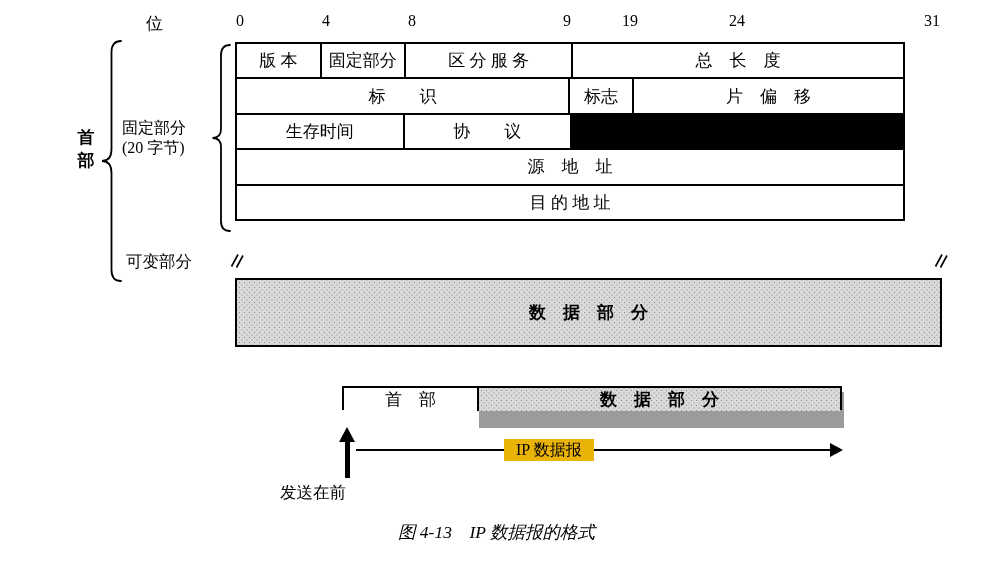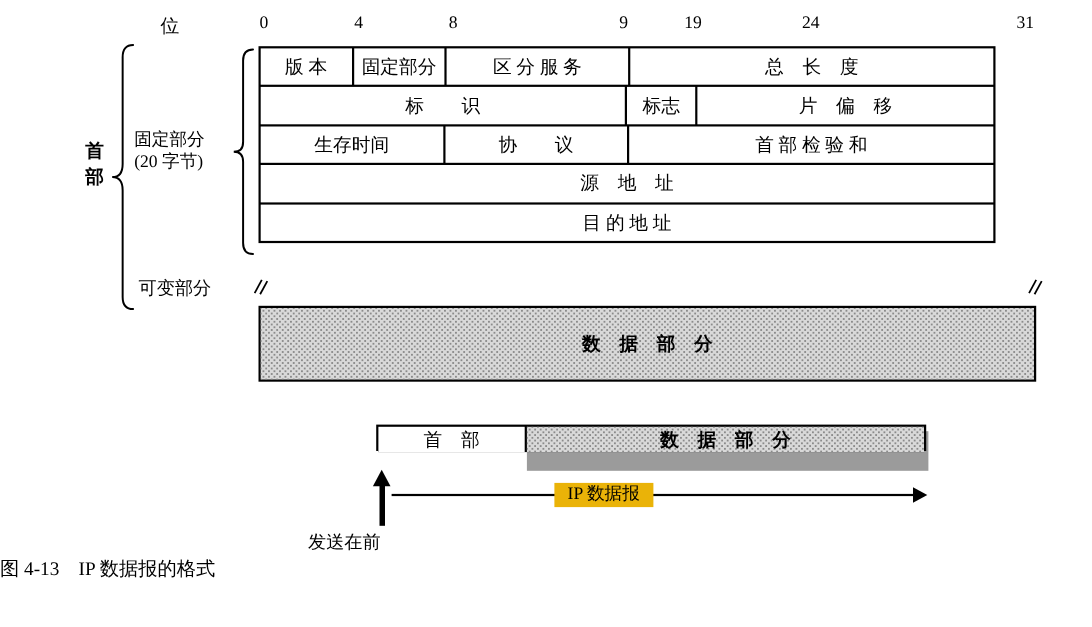--- a/index.html
+++ b/index.html
@@ -56,22 +56,22 @@
     border-top:7px solid transparent; border-bottom:7px solid transparent;
     border-left:13px solid #000;
   }
   .ip-label {
     position:absolute; background:#eab308; padding:0 12px;
     font-size:16px; line-height:22px; height:22px; white-space:pre;
   }
   .sent-label { position:absolute; font-size:16.5px; white-space:pre; }
 
   .caption {
-    position:absolute; left:0; top:505px; width:993px; text-align:left;
-    font-size:17.5px; white-space:pre;
+    position:absolute; left:0; top:520px; width:993px; text-align:center;
+    font-size:17.5px; white-space:pre;font-style:italic;
   }
 </style>
 </head>
 <body>
 
 <div id="page">
 
   <span class="axis-unit" style="left:146px">位</span>
   <span class="tick" style="left:224px">0</span>
   <span class="tick" style="left:310px">4</span>
@@ -104,21 +104,20 @@
       <div class="cell">总　长　度</div>
     </div>
     <div class="trow" style="grid-template-columns:16fr 3fr 13fr">
       <div class="cell">标　　识</div>
       <div class="cell">标志</div>
       <div class="cell">片　偏　移</div>
     </div>
     <div class="trow" style="grid-template-columns:8fr 8fr 16fr">
       <div class="cell">生存时间</div>
       <div class="cell">协　　议</div>
-      <div class="cell">首 部 检 验 和</div>
     </div>
     <div class="trow" style="grid-template-columns:1fr">
       <div class="cell">源　地　址</div>
     </div>
     <div class="trow" style="grid-template-columns:1fr">
       <div class="cell">目 的 地 址</div>
     </div>
   </div>
 
 

